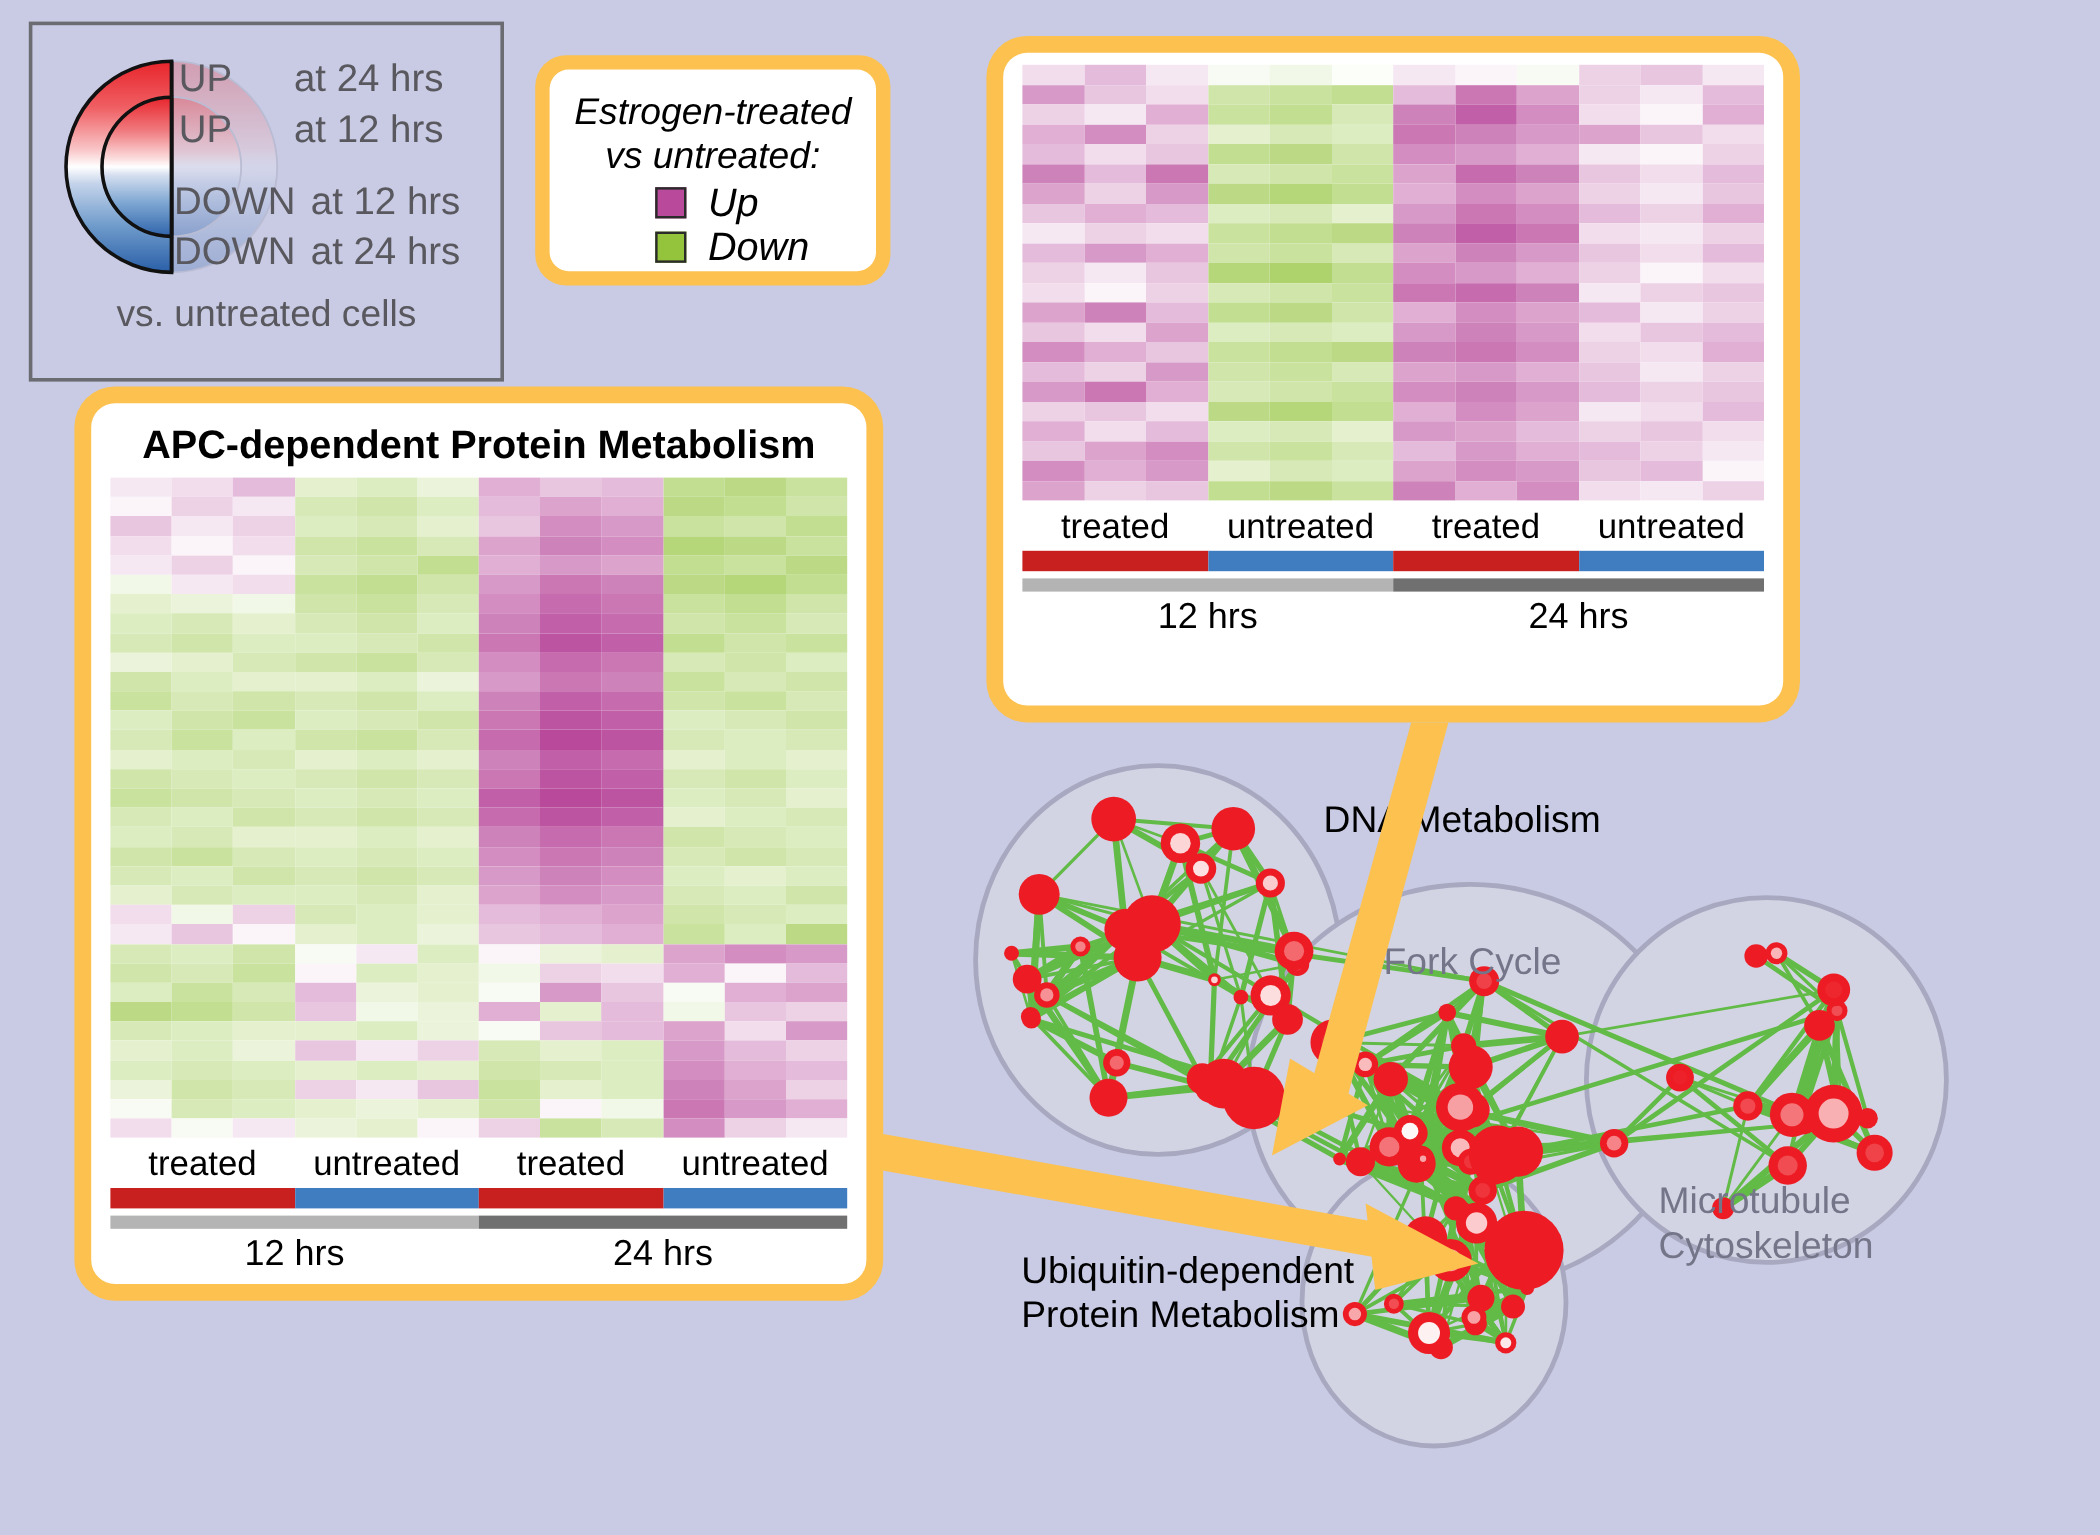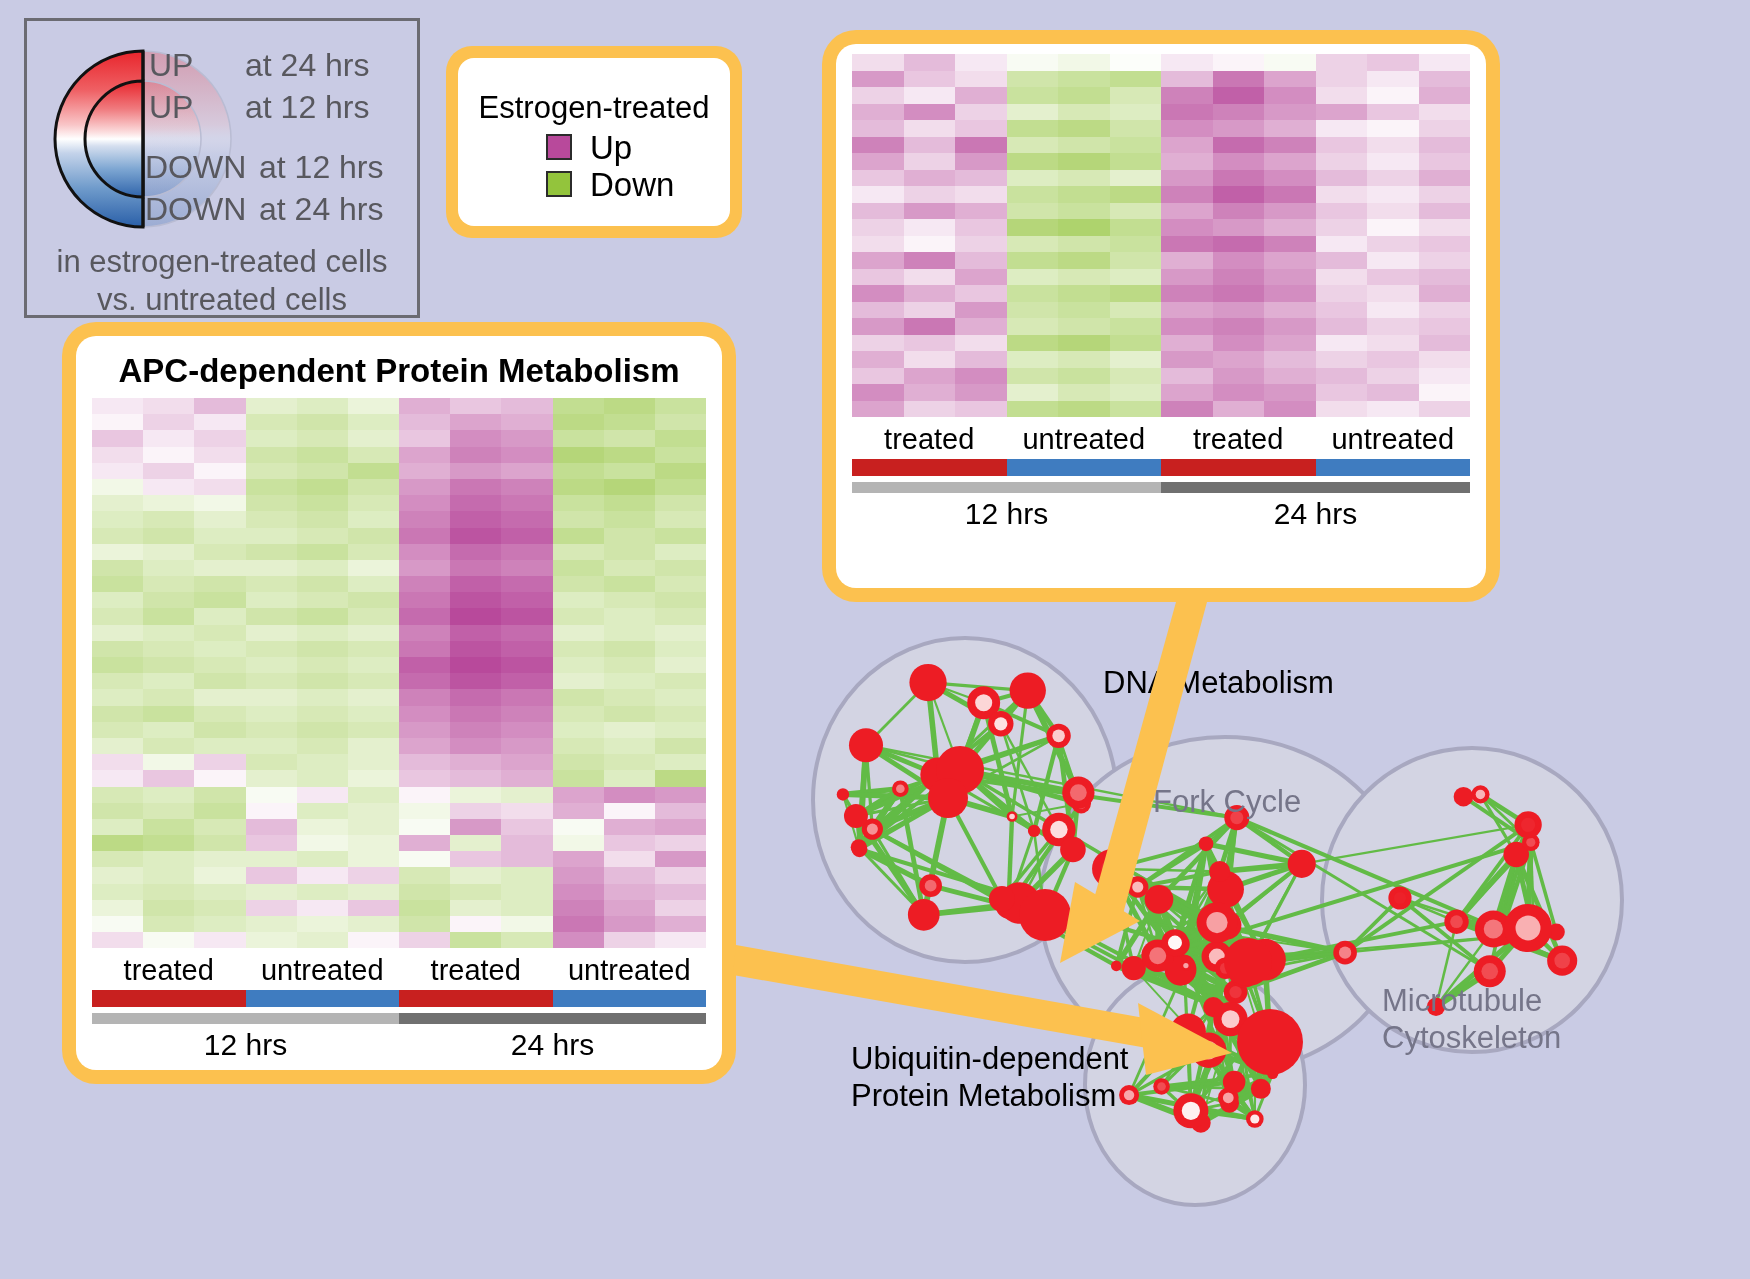--- a/index.html
+++ b/index.html
@@ -27,21 +27,21 @@
     position:absolute;background:#fcc14f;border-radius:34px;
     box-sizing:border-box;padding:14px;
   }
   .panel-inner{
     width:100%;height:100%;background:#ffffff;border-radius:20px;
     box-sizing:border-box;position:relative;
   }
 
   
   #treat-legend{left:446px;top:46px;width:296px;height:192px;border-radius:26px;padding:12px;}
-  #treat-legend .panel-inner{border-radius:16px;padding:27px 0 0 0;}
+  #treat-legend .panel-inner{border-radius:16px;padding:12px 0 0 0;font-style:italic;}
   #tl-title{
     text-align:center;font-size:31px;color:#000;line-height:1.18;margin-top:5px;
   }
   .tl-item{display:flex;align-items:center;justify-content:flex-start;margin-left:88px;margin-top:4px;}
   .tl-sw{width:26px;height:26px;border:2px solid #2b2b2b;box-sizing:border-box;margin-right:18px;}
   .tl-lab{font-size:33px;color:#000;line-height:1;}
 
   
   #panel-rf{left:822px;top:30px;width:678px;height:572px;}
   #panel-rf .panel-inner{padding:10px 16px 0 16px;}
@@ -121,29 +121,29 @@
   <div class="leg-word" style="left:122px;top:68px;">UP</div>
   <div class="leg-row" style="left:218px;top:68px;">at 12 hrs</div>
 
   <div class="leg-word" style="left:118px;top:128px;">DOWN</div>
   <div class="leg-row" style="left:232px;top:128px;">at 12 hrs</div>
 
   <div class="leg-word" style="left:118px;top:170px;">DOWN</div>
   <div class="leg-row" style="left:232px;top:170px;">at 24 hrs</div>
 
   <div id="cl-foot">
-    <div>in estrogen-treated cells</div>
     <div>vs. untreated cells</div>
   </div>
 </div>
 
 <div class="panel" id="treat-legend">
   <div class="panel-inner">
     <div id="tl-title">
       <div>Estrogen-treated</div>
+      <div>vs untreated:</div>
     </div>
     <div class="tl-item">
       <span class="tl-sw" style="background:#b8499b"></span>
       <span class="tl-lab">Up</span>
     </div>
     <div class="tl-item">
       <span class="tl-sw" style="background:#93c43c"></span>
       <span class="tl-lab">Down</span>
     </div>
   </div>

